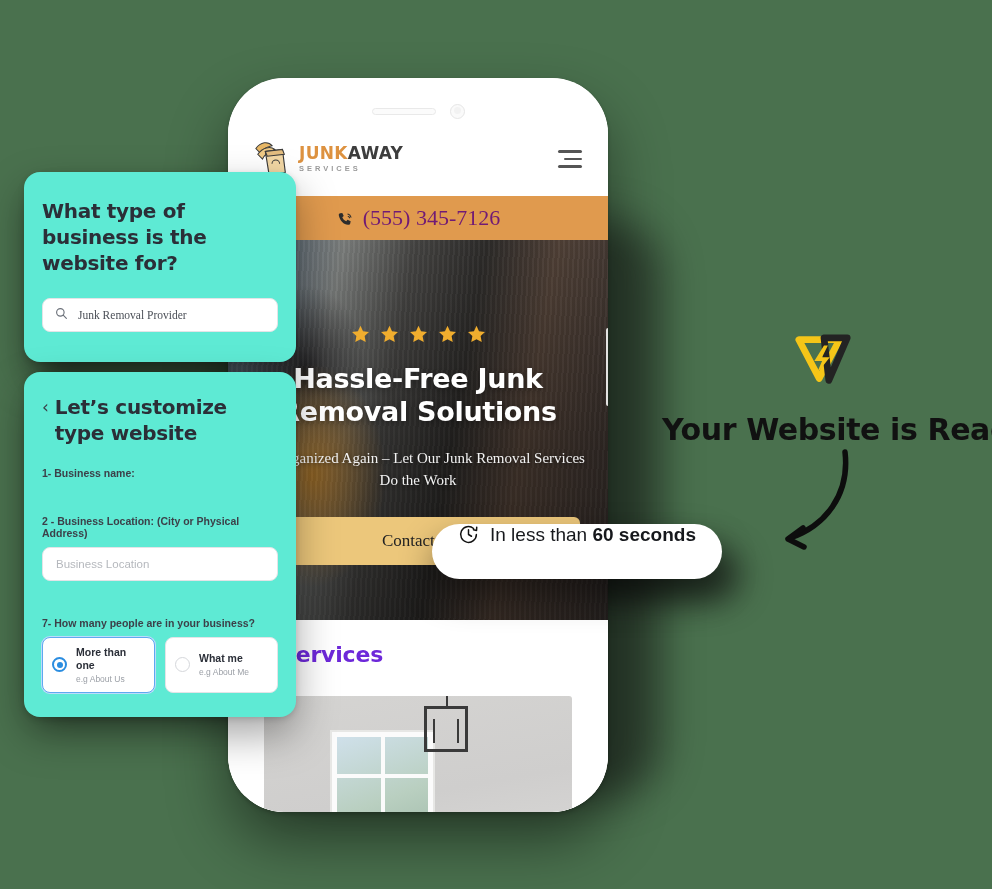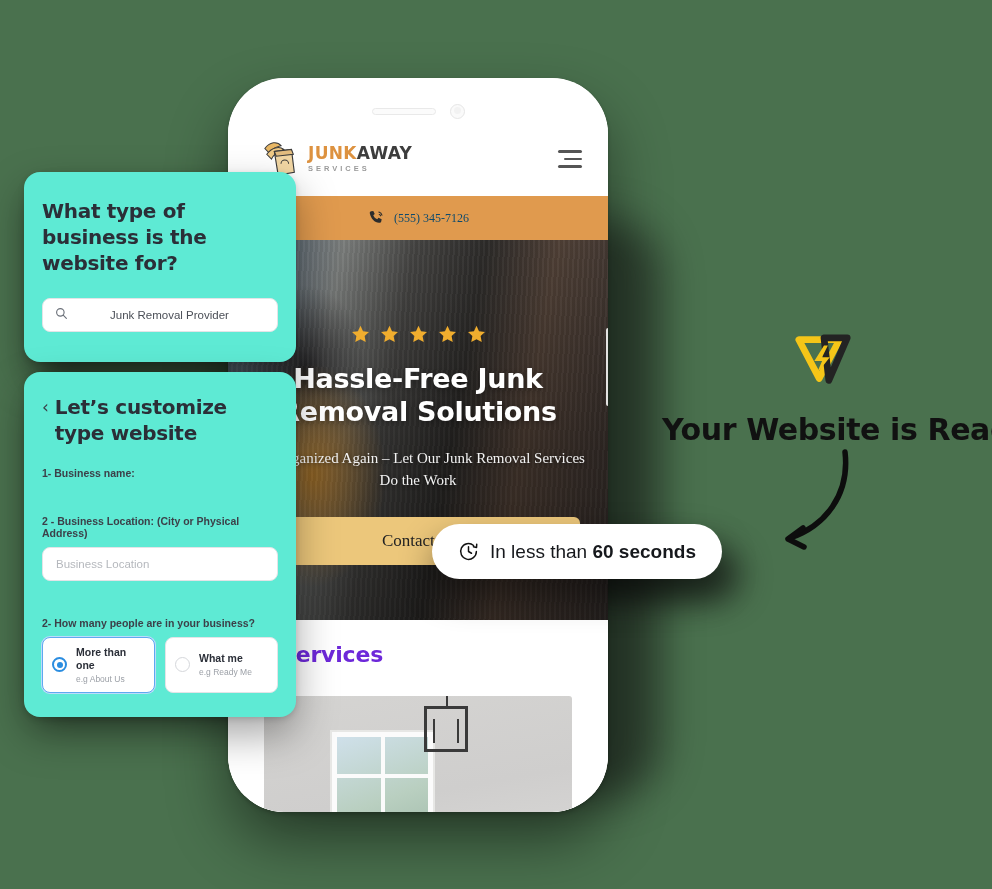--- a/index.html
+++ b/index.html
@@ -127,21 +127,21 @@
 
   
   .site-header {
     position: absolute;
     top: 44px; left: 0; right: 0;
     height: 74px;
     background: #fff;
     display: flex;
     align-items: center;
     justify-content: space-between;
-    padding: 0 26px 0 34px;
+    padding: 0 26px 0 25px;
     z-index: 5;
   }
   .brand { display: flex; align-items: center; gap: 8px; }
   .brand-mark {
     width: 38px; height: 40px;
     position: relative;
     flex: none;
   }
   .brand-text { line-height: 1; }
   .brand-title {
@@ -175,22 +175,22 @@
   
   .phone-bar {
     position: absolute;
     top: 118px; left: 0; right: 0;
     height: 44px;
     background: #e09a4e;
     display: flex;
     align-items: center;
     justify-content: center;
     gap: 9px;
-    color: #0c4a6e;
-    font-size: 12px;
+    color: #701a75;
+    font-size: 22px;
     font-family: "Liberation Serif", serif;
     z-index: 5;
   }
   .phone-icon { width: 18px; height: 18px; display:block; }
 
   
   .hero {
     position: absolute;
     top: 162px; left: 0; right: 0;
     height: 380px;
@@ -356,23 +356,22 @@
     border-radius: 8px;
     padding: 0 12px;
     background: #fff;
   }
   .search-field input {
     flex: 1;
     border: none;
     outline: none;
     font-size: 11.5px;
     color: #4b4f57;
-    font-family: Liberation Sans, sans-serif;
+    font-family: Liberation Serif, serif;
     background: transparent;
-    margin-left: 32px;
   }
 
   
   .card-custom {
     left: 24px; top: 372px;
     width: 272px;
     padding: 22px 18px 24px;
   }
   .custom-head {
     display: flex;
@@ -469,21 +468,20 @@
 
   
   .pill {
     position: absolute;
     left: 432px; top: 524px;
     height: 55px;
     padding: 0 26px;
     background: #fff;
     border-radius: 30px;
     display: flex;
-    align-items: center;
     gap: 11px;
     box-shadow: 0 16px 34px rgba(0,0,0,.42);
     z-index: 25;
     font-size: 19px;
     color: #16181c;
     white-space: nowrap;
   }
   .pill b { font-weight: 800; }
   .clock-icon { width: 21px; height: 21px; display:block; flex:none; }
 
@@ -637,34 +635,34 @@
     <div class="field-group">
       <div class="field-label">1- Business name:</div>
     </div>
 
     <div class="field-group">
       <div class="field-label">2 - Business Location: (City or Physical Address)</div>
       <input class="text-input" type="text" placeholder="Business Location" style="">
     </div>
 
     <div class="field-group">
-      <div class="field-label">2- How many people are in your business?</div>
+      <div class="field-label">7- How many people are in your business?</div>
       <div class="radio-row">
         <div class="radio-opt selected">
           <span class="radio-dot"></span>
           <span>
             <span class="radio-main" style="display:block">More than one</span>
             <span class="radio-eg" style="display:block">e.g About Us</span>
           </span>
         </div>
         <div class="radio-opt">
           <span class="radio-dot"></span>
           <span>
             <span class="radio-main" style="display:block">What me</span>
-            <span class="radio-eg" style="display:block">e.g Ready Me</span>
+            <span class="radio-eg" style="display:block">e.g About Me</span>
           </span>
         </div>
       </div>
     </div>
   </div>
 
   <div class="pill">
     <span class="clock-icon">
       <svg viewBox="0 0 24 24" width="21" height="21">
         <path d="M21 12a9 9 0 1 1-3.2-6.9" fill="none" stroke="#111" stroke-width="1.7" stroke-linecap="round"></path>

